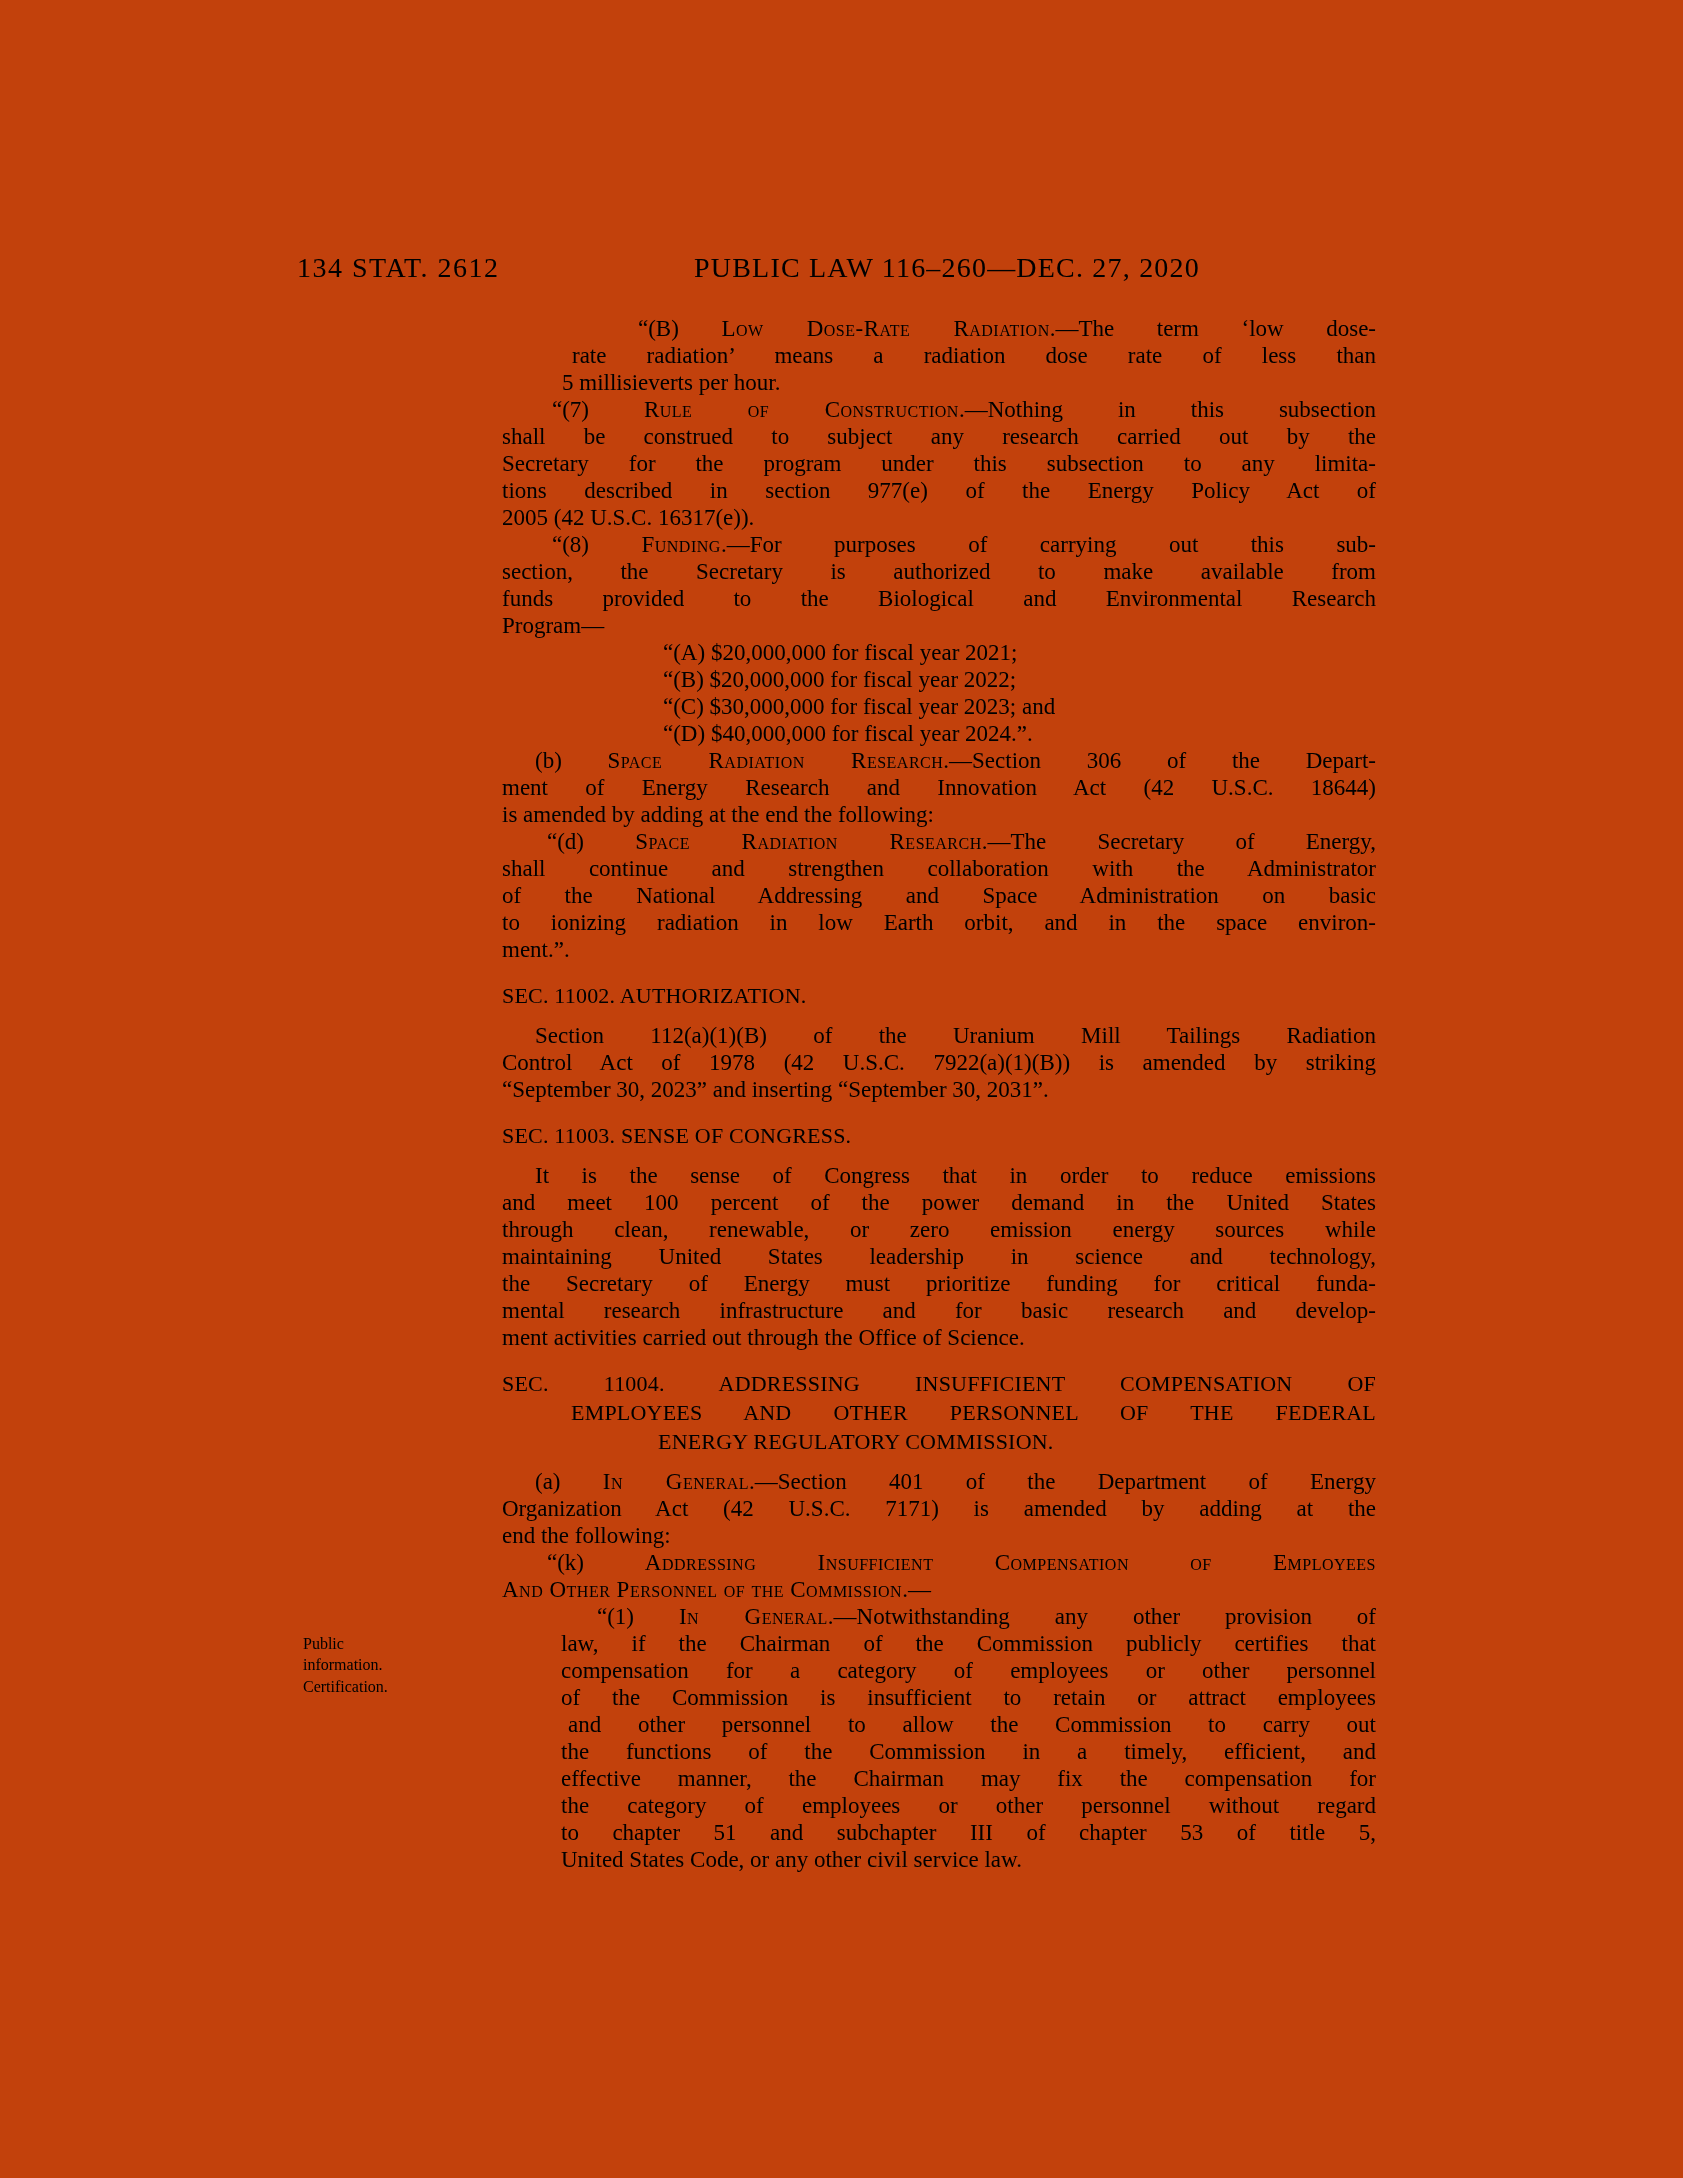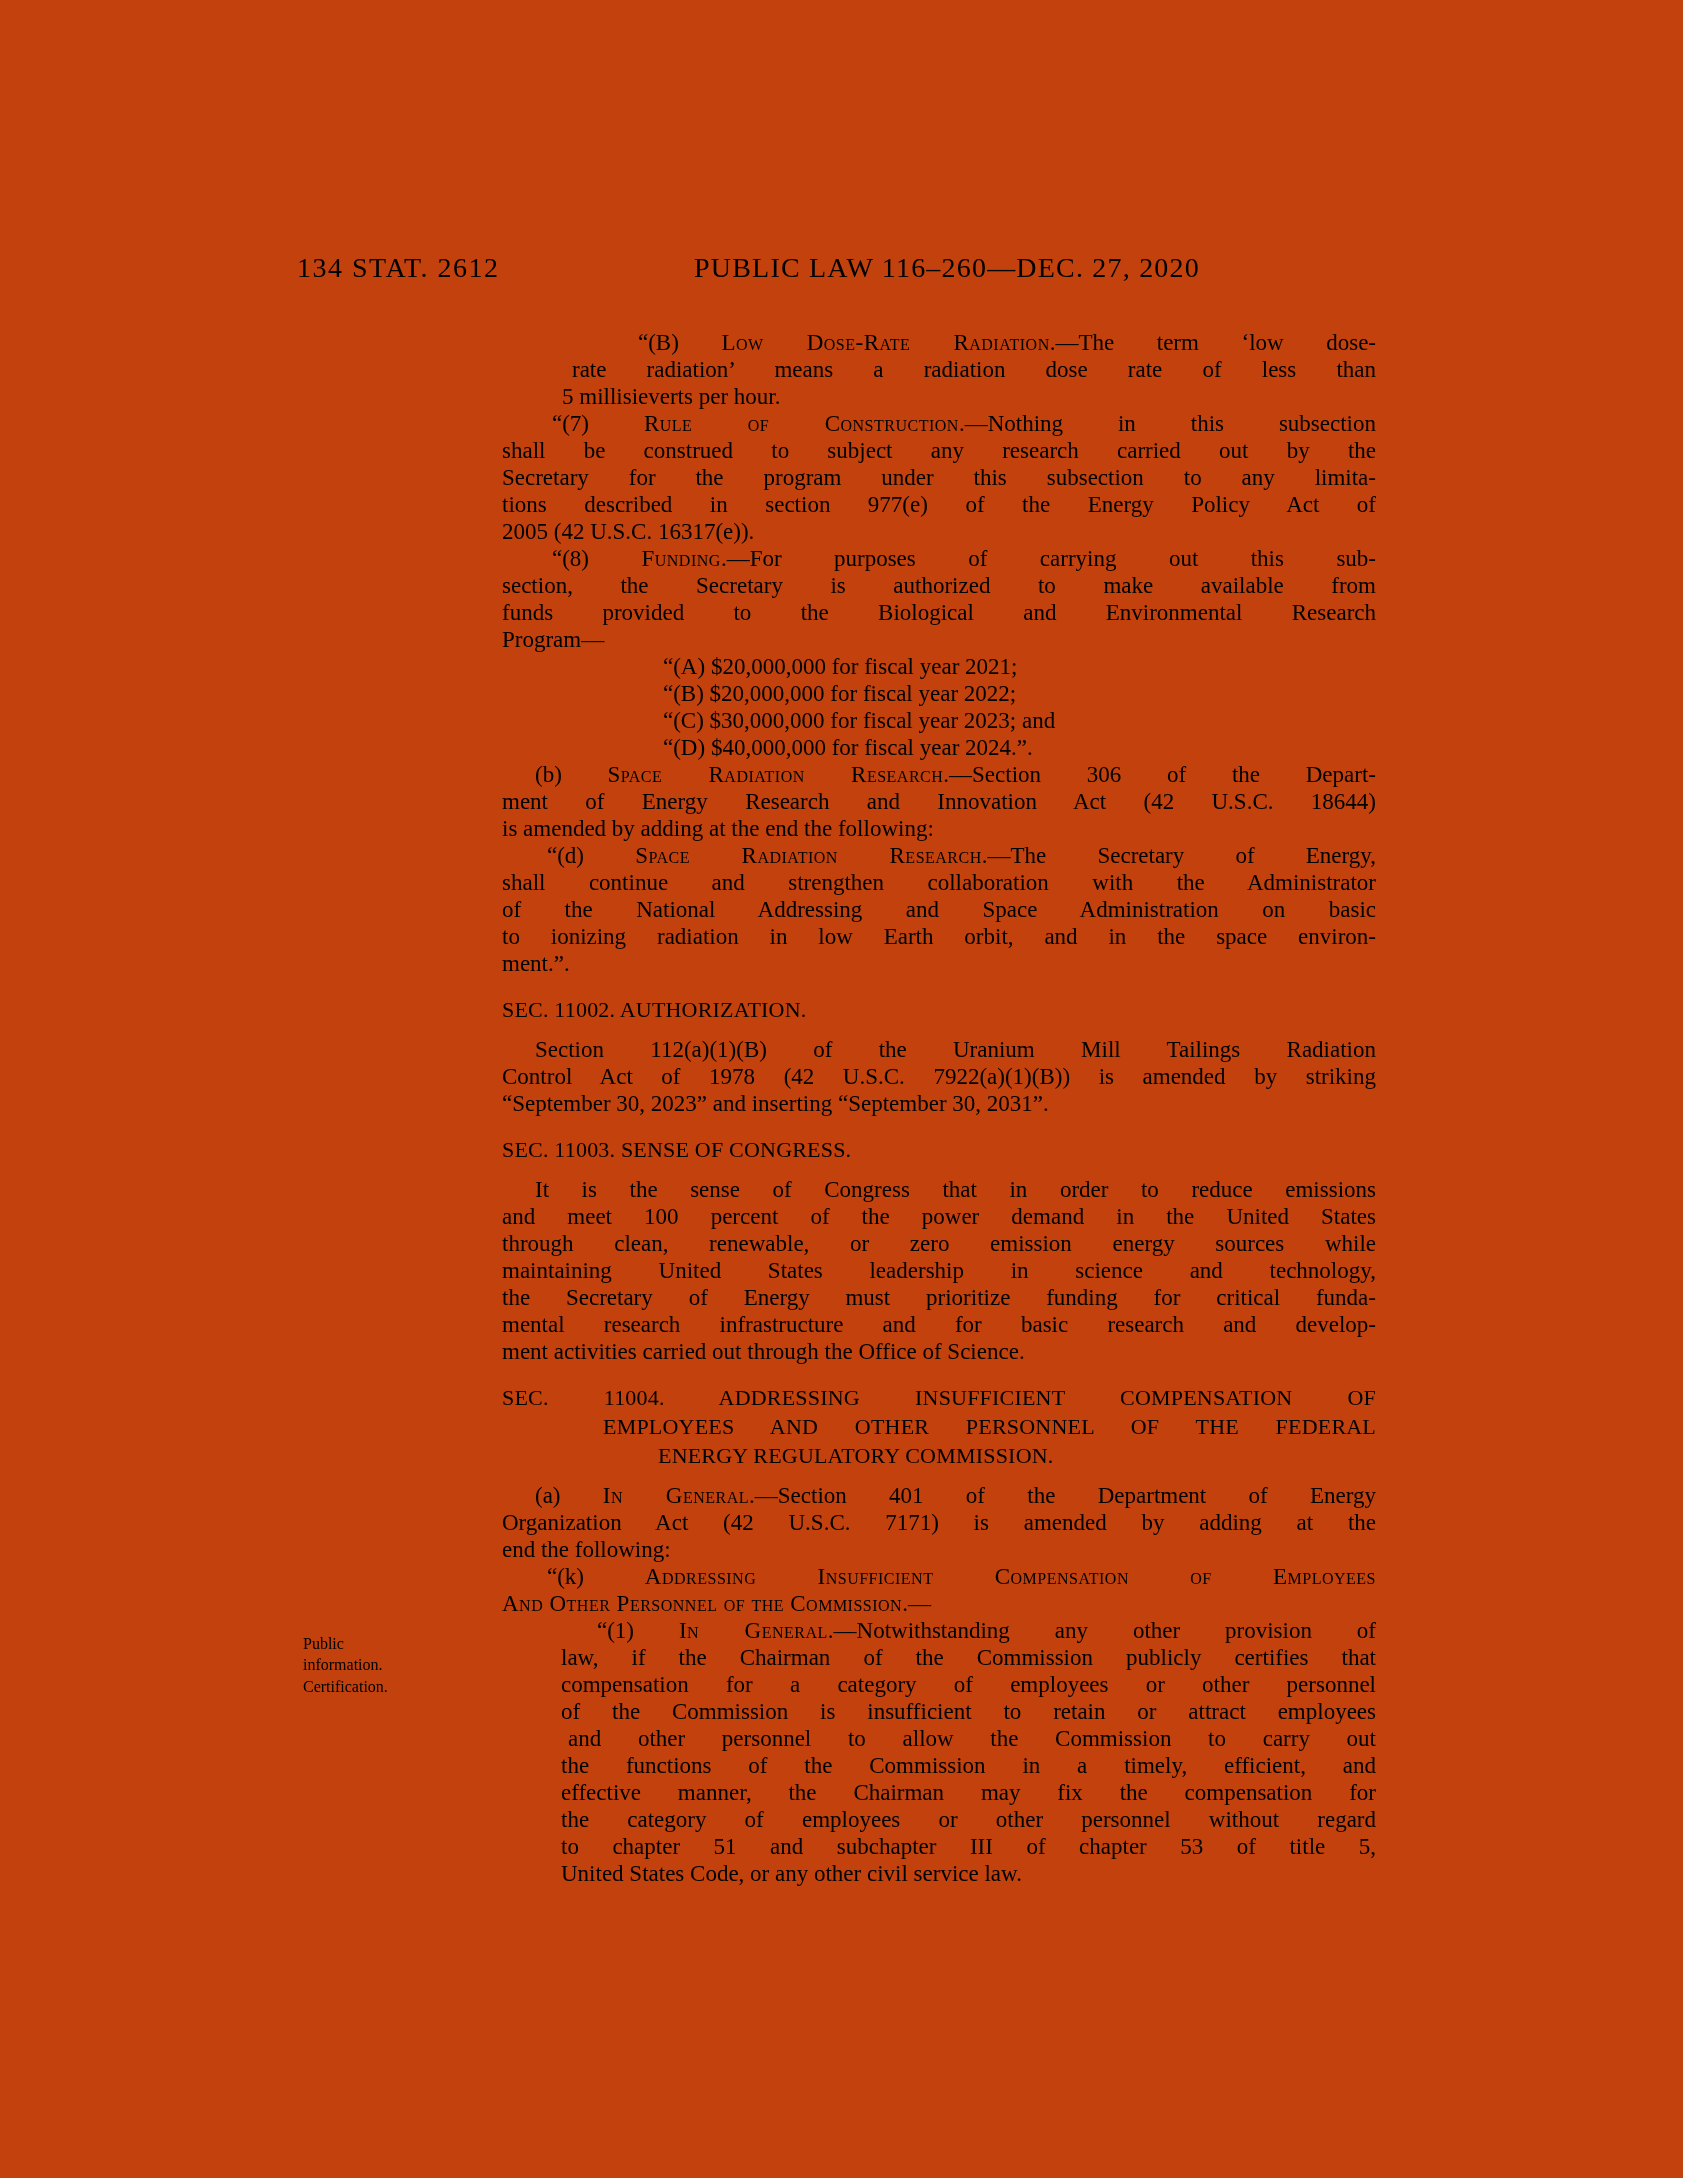--- a/index.html
+++ b/index.html
@@ -20,21 +20,21 @@
     position: absolute; left: 510px; top: 252px; width: 874px;
     text-align: center; font-size: 28px; letter-spacing: 1.2px; white-space: nowrap;
   }
 
   .margin-note {
     position: absolute; left: 303px; top: 1633px;
     font-size: 16px; line-height: 21.4px; width: 168px;
   }
 
   .content-col {
-    position: absolute; left: 502px; top: 329px; width: 874px;
+    position: absolute; left: 502px; top: 315px; width: 874px;
   }
 
   .block { margin: 0; }
   .block.heading { margin: 18px 0 12px 0; }
 
   .line {
     font-size: 23px; line-height: 27px;
     text-align: justify; text-align-last: justify;
     white-space: normal;
   }
@@ -119,21 +119,21 @@
         <div class="line" style="padding-left: 33px;"><span>It is the sense of Congress that in order to reduce emissions</span></div>
         <div class="line"><span>and meet 100 percent of the power demand in the United States</span></div>
         <div class="line"><span>through clean, renewable, or zero emission energy sources while</span></div>
         <div class="line"><span>maintaining United States leadership in science and technology,</span></div>
         <div class="line"><span>the Secretary of Energy must prioritize funding for critical funda-</span></div>
         <div class="line"><span>mental research infrastructure and for basic research and develop-</span></div>
         <div class="line last"><span>ment activities carried out through the Office of Science.</span></div>
       </div>
       <div class="block heading">
         <div class="line"><span>SEC. 11004. ADDRESSING INSUFFICIENT COMPENSATION OF</span></div>
-        <div class="line" style="margin-left: 101px;"><span>EMPLOYEES AND OTHER PERSONNEL OF THE FEDERAL</span></div>
+        <div class="line" style="margin-left: 69px;"><span>EMPLOYEES AND OTHER PERSONNEL OF THE FEDERAL</span></div>
         <div class="line last" style="margin-left: 156px;"><span>ENERGY REGULATORY COMMISSION.</span></div>
       </div>
       <div class="block para">
         <div class="line" style="padding-left: 33px;"><span>(a) </span><span class="sc">In General</span><span>.—Section 401 of the Department of Energy</span></div>
         <div class="line"><span>Organization Act (42 U.S.C. 7171) is amended by adding at the</span></div>
         <div class="line last"><span>end the following:</span></div>
       </div>
       <div class="block para">
         <div class="line" style="padding-left: 45px;"><span>“(k) </span><span class="sc">Addressing Insufficient Compensation of Employees</span></div>
         <div class="line last"><span class="sc">And Other Personnel of the Commission</span><span>.—</span></div>

